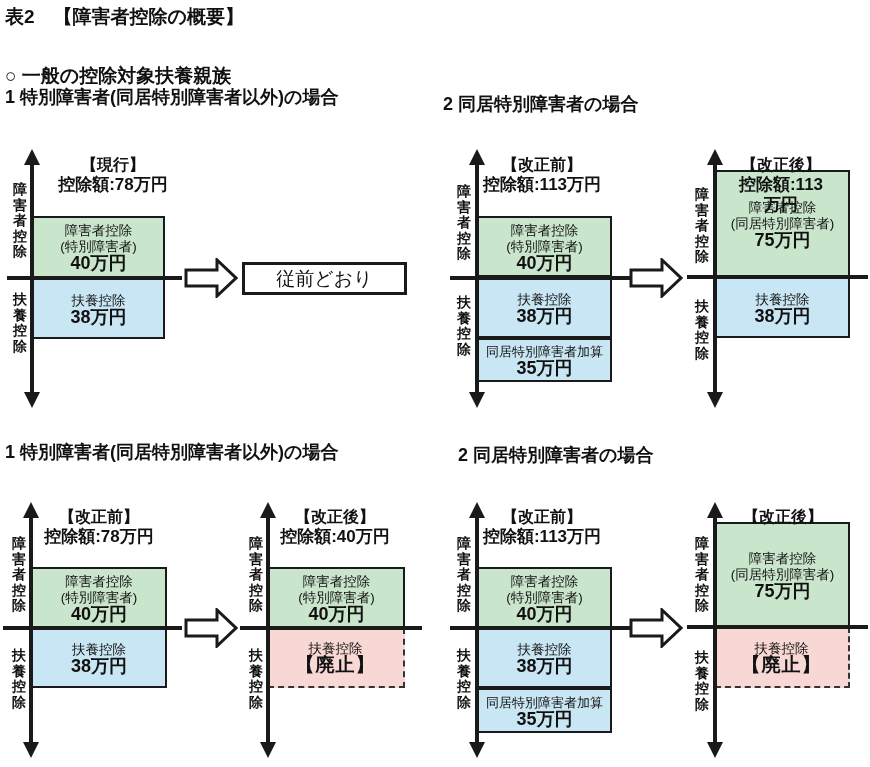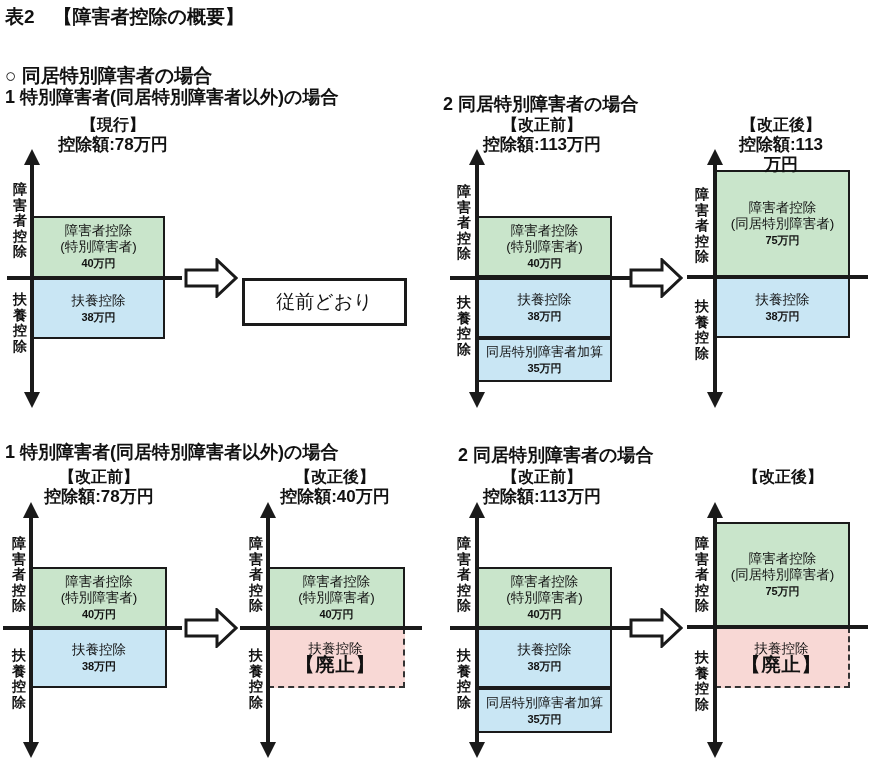--- a/index.html
+++ b/index.html
@@ -12,48 +12,48 @@
   #canvas{
     position:relative;width:870px;height:767px;background:#ffffff;
     font-family:"Liberation Sans","DejaVu Sans",sans-serif;color:#111;
     overflow:hidden;
   }
   .t{position:absolute;white-space:nowrap;}
   .page-title{font-size:19px;font-weight:bold;}
   .sec-head{font-size:19px;font-weight:600;}
   .case-head{font-size:18px;font-weight:600;}
   .hdr{position:absolute;transform:translateX(-50%);text-align:center;z-index:3;}
-  .hdr .h1{font-size:16px;font-weight:600;line-height:20px;}
+  .hdr .h1{font-size:16px;font-weight:600;line-height:20px;margin-top:40px;}
   .hdr .h2{font-size:17px;font-weight:bold;line-height:20px;}
   .vaxis{position:absolute;width:4px;background:var(--line);z-index:2;}
   .haxis{position:absolute;height:4px;background:var(--line);z-index:2;}
   .tri{position:absolute;width:0;height:0;border-left:8px solid transparent;border-right:8px solid transparent;z-index:2;}
   .tri.up{border-bottom:16px solid var(--line);}
   .tri.down{border-top:16px solid var(--line);}
   .vlabel{position:absolute;width:16px;font-size:14px;line-height:15.5px;text-align:center;
     word-break:break-all;z-index:2;font-weight:600;}
   .box{position:absolute;box-sizing:border-box;border:2.5px solid var(--line);
     display:flex;flex-direction:column;align-items:center;justify-content:center;
     font-size:13.5px;line-height:16px;text-align:center;z-index:1;}
   .box.green{background:var(--green);}
   .box.blue{background:var(--blue);}
   .box.pink{background:var(--pink);border:none;border-right:2px dashed #333;border-bottom:2px dashed #333;}
-  .box .amt{font-weight:bold;font-size:11px;}
+  .box .amt{font-weight:bold;font-size:18px;}
   .box.pink .amt{font-size:19px;letter-spacing:1px;}
   .result-box{position:absolute;box-sizing:border-box;border:3px solid var(--line);background:#fff;
     display:flex;align-items:center;justify-content:center;font-size:19px;z-index:1;}
   .blockarrow{position:absolute;z-index:1;}
 </style>
 </head>
 <body>
 
 <div id="canvas">
 
   <div class="t page-title" style="left:5px;top:4px">表2　【障害者控除の概要】</div>
-  <div class="t sec-head" style="left:5px;top:63px">○ 同居特別障害者の場合</div>
+  <div class="t sec-head" style="left:5px;top:63px">○ 一般の控除対象扶養親族</div>
   <div class="t case-head" style="left:5px;top:85px">1 特別障害者(同居特別障害者以外)の場合</div>
   <div class="t case-head" style="left:443px;top:92px">2 同居特別障害者の場合</div>
   <div class="t case-head" style="left:5px;top:440px">1 特別障害者(同居特別障害者以外)の場合</div>
   <div class="t case-head" style="left:458px;top:443px">2 同居特別障害者の場合</div>
 
   <div class="hdr" style="left:113px;top:115px">
     <div class="h1">【現行】</div>
     <div class="h2">控除額:78万円</div>
   </div>
   <div class="tri up" style="left:24px;top:149px"></div>
@@ -67,21 +67,21 @@
     <div>(特別障害者)</div>
     <div class="amt">40万円</div>
   </div>
   <div class="box blue" style="left:32px;top:278px;width:133px;height:61px">
     <div>扶養控除</div>
     <div class="amt">38万円</div>
   </div>
   <svg class="blockarrow" style="left:184px;top:258px" width="54" height="40">
     <polygon points="2,12 33,12 33,2 52,20 33,38 33,28 2,28" fill="#fff" stroke="#1a1a1a" stroke-width="3"></polygon>
   </svg>
-  <div class="result-box" style="left:242px;top:278px;width:165px;height:48px">
+  <div class="result-box" style="left:242px;top:262px;width:165px;height:33px">
     <span>従前どおり</span>
   </div>
 
   <div class="hdr" style="left:542px;top:115px">
     <div class="h1">【改正前】</div>
     <div class="h2">控除額:113万円</div>
   </div>
   <div class="tri up" style="left:469px;top:149px"></div>
   <div class="vaxis" style="left:475px;top:164px;height:229px"></div>
   <div class="tri down" style="left:469px;top:392px"></div>

